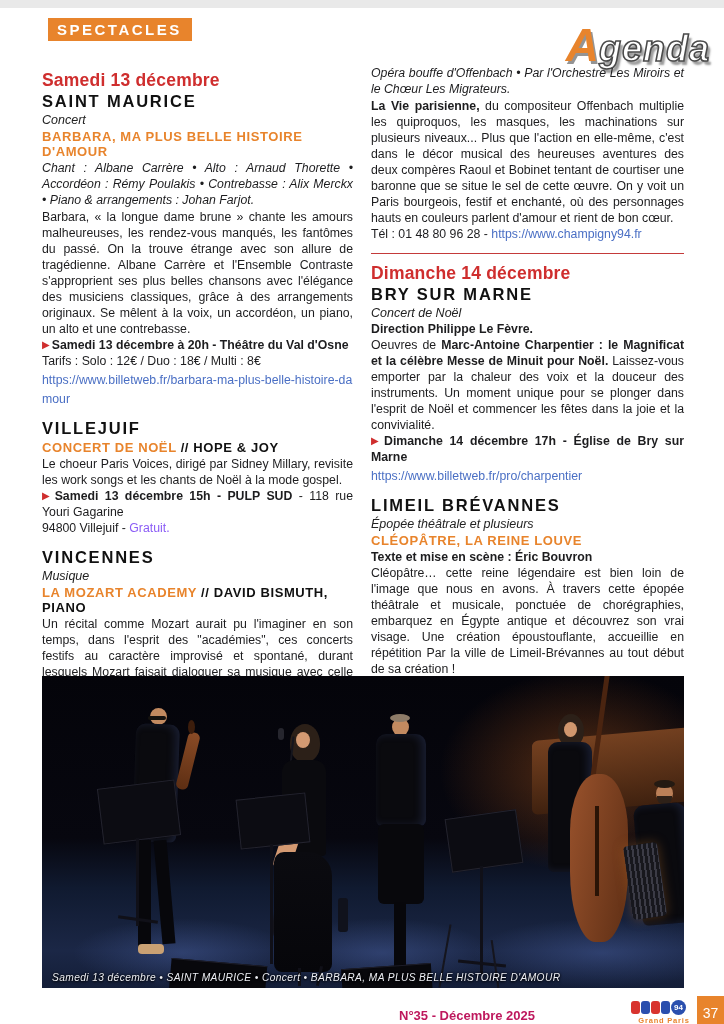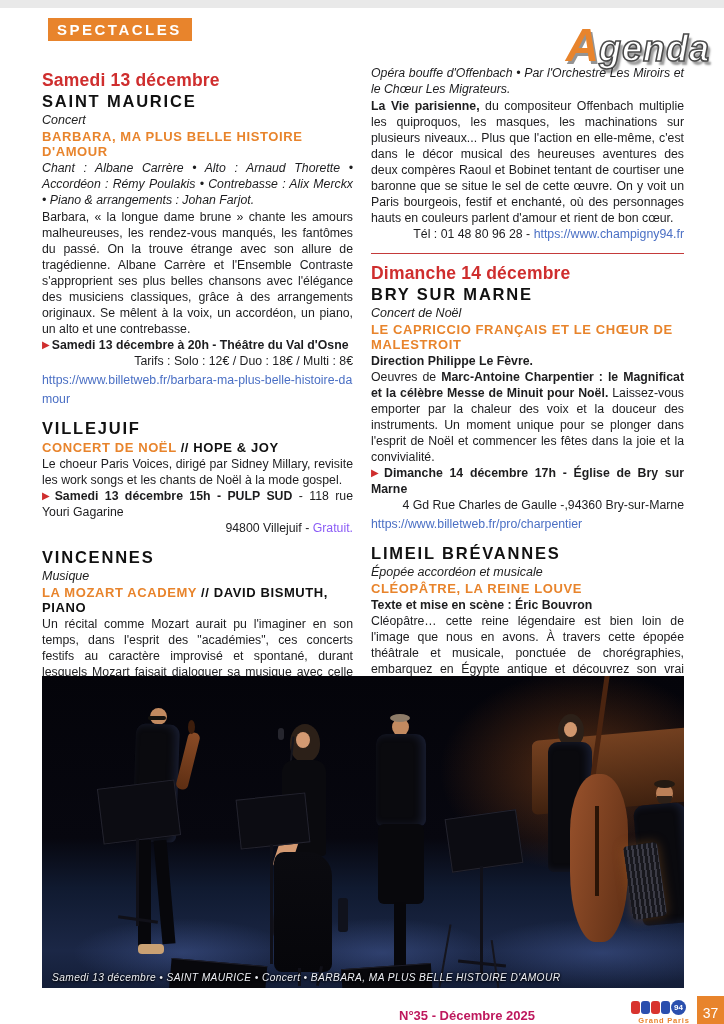--- a/index.html
+++ b/index.html
@@ -36,21 +36,21 @@
   .date-head { color:#cf2e2e; font-size:17.5px; font-weight:bold; letter-spacing:.2px; margin-bottom:1px; }
   .city-head { color:#111; font-size:16.5px; font-weight:bold; letter-spacing:1.8px; margin-bottom:2px; }
   .genre     { font-style:italic; font-size:12.5px; margin-bottom:2px; color:#222; }
   .ev-title  { color:#e8842c; font-size:13px; font-weight:bold; letter-spacing:.6px; margin-bottom:2px; }
   .ev-title .black-part { color:#111;text-align:right; }
   .credits   { font-style:italic; font-size:12.3px; line-height:1.3; text-align:justify; margin-bottom:1px; }
   .body-txt  { font-size:12.3px; line-height:1.3; text-align:justify; }
   .when      { font-size:12.3px; line-height:1.3; text-align:justify; }
   .when .bold { font-weight:bold; }
   .arrow     { color:#cf2e2e; font-size:10px; margin-right:2px; position:relative; top:-1px; }
-  .plain     { font-size:12.3px; line-height:1.3;text-align:right; }
+  .plain     { font-size:12.3px; line-height:1.3; }
   .link      { color:#4a6fc4; text-decoration:none; font-size:12.3px; line-height:1.3; word-break:break-all; }
   .orange-txt{ color:#8b5cf6; }
   .rule {
     border:none; border-top:1.6px solid #c43a3a; margin:10px 0 9px 0;
   } .gap-md { height:11px; }
 
   
   #photo {
     position:absolute; left:42px; top:668px; width:642px; height:312px;
     background:linear-gradient(180deg,#04040a 0%,#07070f 52%,#101a30 68%,#1b2746 88%,#141e38 100%);
@@ -157,33 +157,31 @@
       <div class="body-txt"><span class="when bold" style="font-weight:bold">La Vie parisienne,</span><span> du compositeur Offenbach multiplie les quiproquos, les masques, les machinations sur plusieurs niveaux... Plus que l'action en elle-même, c'est dans le décor musical des heureuses aventures des deux compères Raoul et Bobinet tentant de courtiser une baronne que se situe le sel de cette œuvre. On y voit un Paris bourgeois, festif et enchanté, où des personnages hauts en couleurs parlent d'amour et rient de bon cœur.</span></div>
       <div class="plain"><span>Tél : 01 48 80 96 28 - </span><a class="link" href="#">https://www.champigny94.fr</a></div>
     </div>
 
     <hr class="rule">
 
     <div>
       <div class="date-head">Dimanche 14 décembre</div>
       <div class="city-head">BRY SUR MARNE</div>
       <div class="genre">Concert de Noël</div>
-      <div class="ev-title">LE CAPRICCIO FRANÇAIS ET LE CHŒUR DE MALESTROIT</div>
       <div class="when" style="font-weight:bold">Direction Philippe Le Fèvre.</div>
       <div class="body-txt"><span>Oeuvres de </span><span style="font-weight:bold">Marc-Antoine Charpentier :  le Magnificat et la célèbre Messe de Minuit pour Noël.</span><span> Laissez-vous emporter par la chaleur des voix et la douceur des instruments. Un moment unique pour se plonger dans l'esprit de Noël et commencer les fêtes dans la joie et la convivialité.</span></div>
       <div class="when"><span class="arrow">▶</span><span class="bold">Dimanche 14 décembre 17h - Église de Bry sur Marne</span></div>
-      <div class="plain">4 Gd Rue Charles de Gaulle -,94360 Bry-sur-Marne</div>
       <a class="link" href="#">https://www.billetweb.fr/pro/charpentier</a>
     </div>
 
     <div class="gap-md"></div>
 
     <div>
       <div class="city-head">LIMEIL BRÉVANNES</div>
-      <div class="genre">Épopée accordéon et musicale</div>
+      <div class="genre">Épopée théâtrale et plusieurs</div>
       <div class="ev-title">CLÉOPÂTRE, LA REINE LOUVE</div>
       <div class="when" style="font-weight:bold">Texte et mise en scène : Éric Bouvron</div>
       <div class="body-txt">Cléopâtre… cette reine légendaire est bien loin de l'image que nous en avons. À travers cette épopée théâtrale et musicale, ponctuée de chorégraphies, embarquez en Égypte antique et découvrez son vrai visage. Une création époustouflante, accueillie en répétition Par la ville de Limeil-Brévannes au tout début de sa création !</div>
       <div class="when"><span class="arrow">▶</span><span class="bold">Dimanche 14 décembre 16h - La Boîte à Clous</span><span> - rue des Herbages de Sèze - Limeil-Brévannes - Réservations au service Événementiel ou sur place (sous réserve des places disponibles) - Tél. 01 45 10 76 40 ou </span><a class="link" href="#">evenementiel.limeil@limeil.fr</a></div>
     </div>
   </div>
 
   <div id="photo">
     <div class="glow-warm"></div>
     <div class="piano"></div>

